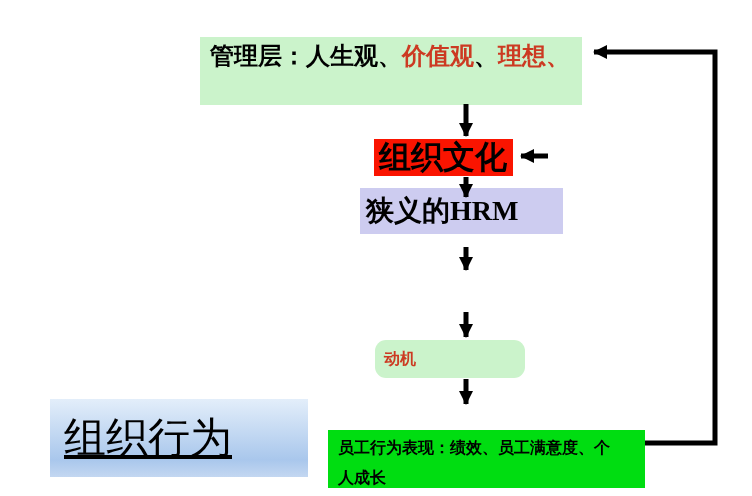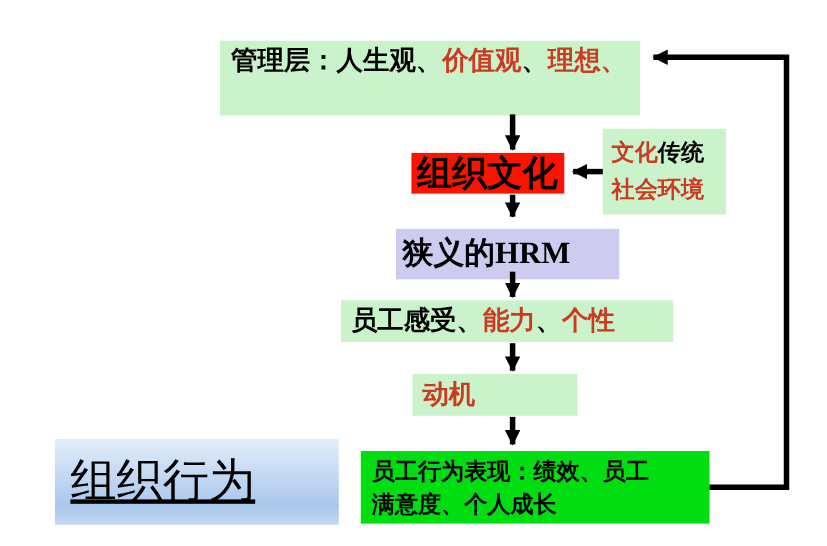--- a/index.html
+++ b/index.html
@@ -32,41 +32,42 @@
     font-size: 32px; line-height: 37px;
     padding-left: 5px;
   }
   .box-context {
     left: 548px; top: 117px; width: 112px; height: 78px;
     background: #cbf3cb;
     font-size: 21px; line-height: 34px;
     padding: 4px 0 0 8px;
   }
   .box-hrm {
-    left: 360px; top: 208px; width: 203px; height: 46px;
+    left: 360px; top: 188px; width: 203px; height: 46px;
     background: #cdccf0;
     font-size: 28px; line-height: 46px;
     padding-left: 6px;
   }
   .box-perception {
     left: 310px; top: 273px; width: 302px; height: 38px;
     background: #cbf3cb;
     font-size: 24px; line-height: 38px;
     padding-left: 9px;
   }
   .box-motivation {
     left: 375px; top: 340px; width: 150px; height: 38px;
     background: #cbf3cb;
-    font-size: 24px; line-height: 38px;
+    font-size: 16px; line-height: 38px;
     padding-left: 9px;
+    border-radius: 11px;
   }
   .box-behavior {
-    left: 328px; top: 410px; width: 317px; height: 66px;
+    left: 328px; top: 430px; width: 317px; height: 66px;
     background: #00dd11;
-    font-size: 21px; line-height: 30px;
+    font-size: 16px; line-height: 30px;
     padding: 3px 0 0 10px;
   }
   .box-behavior .wrap { width: 272px; }
   .box-ob {
     left: 50px; top: 399px; width: 258px; height: 78px;
     background: linear-gradient(180deg, #e3eefa 0%, #a9c7ec 78%, #c3d7f1 100%);
     font-weight: normal;
     font-size: 42px; line-height: 78px;
     padding-left: 14px;
     text-decoration: underline;
@@ -85,34 +86,25 @@
   <div class="box box-management">
     <div>
       <span class="t-black">管理层：人生观、</span><span class="t-red">价值观</span><span class="t-black">、</span><span class="t-red">理想</span><span class="t-red">、</span>
     </div>
   </div>
 
   <div class="box box-culture">
     <span>组织文化</span>
   </div>
 
-  <div class="box box-context">
-    <div>
-      <span class="t-red">文化</span><span class="t-black">传统</span>
-    </div>
-    <div class="t-red">社会环境</div>
-  </div>
 
   <div class="box box-hrm">
     <span>狭义的HRM</span>
   </div>
 
-  <div class="box box-perception">
-    <span class="t-black">员工感受、</span><span class="t-red">能力</span><span class="t-black">、</span><span class="t-red">个性</span>
-  </div>
 
   <div class="box box-motivation">
     <span class="t-red">动机</span>
   </div>
 
   <div class="box box-behavior">
     <div class="wrap">员工行为表现：绩效、员工满意度、个人成长</div>
   </div>
 
   <div class="box box-ob">

